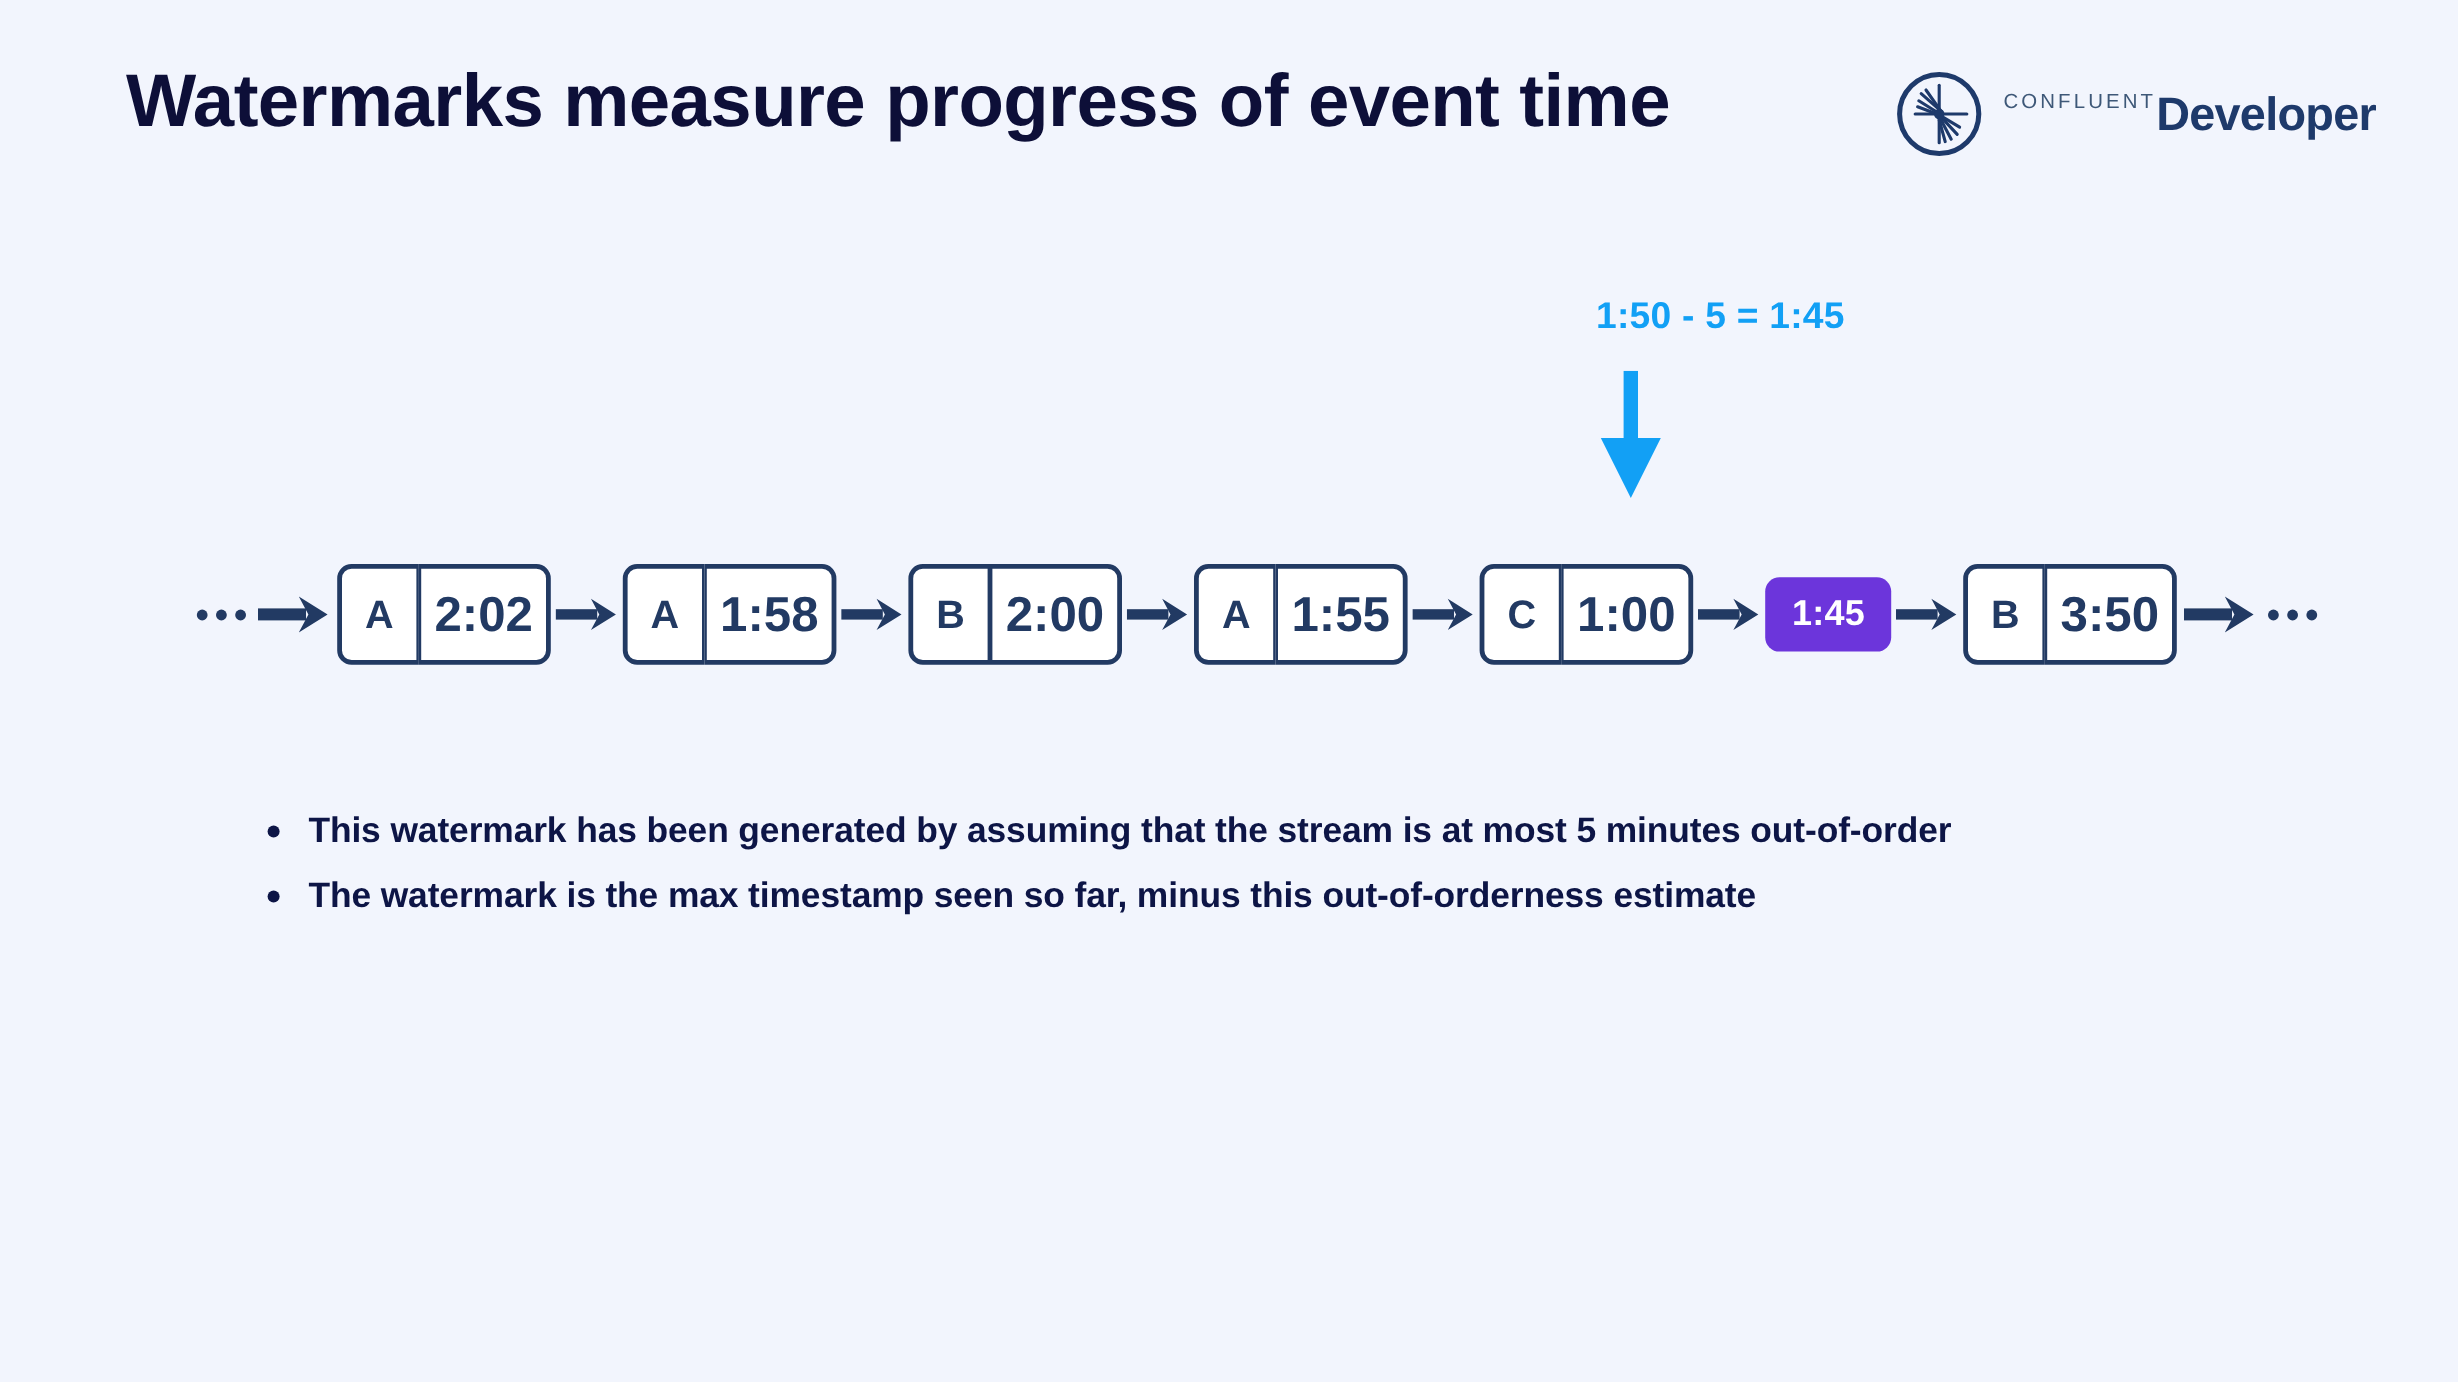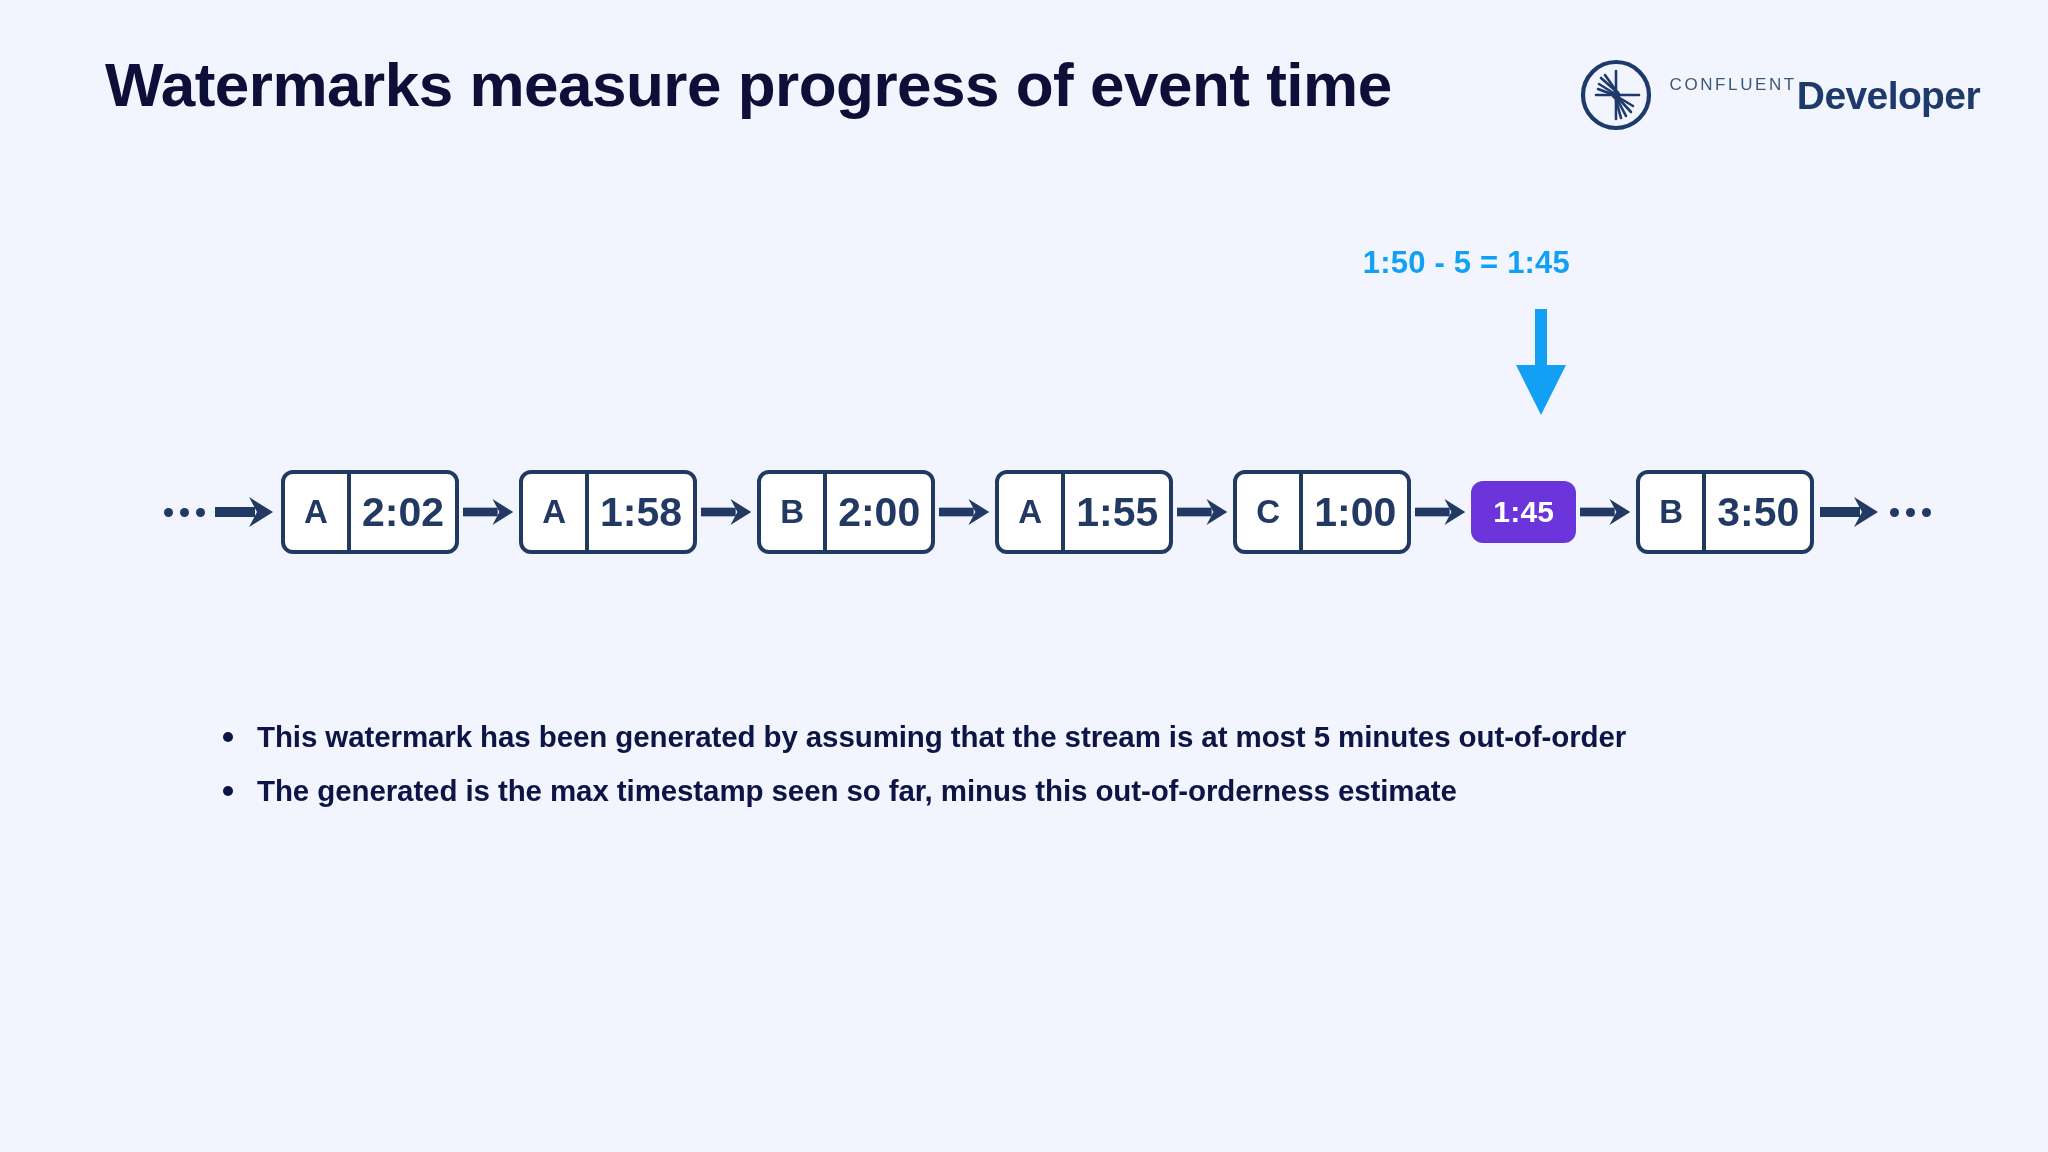--- a/index.html
+++ b/index.html
@@ -72,21 +72,21 @@
   }
 
   
   .annotation {
     position: absolute;
     left: 1330px;
     top: 245px;
     width: 240px;
     display: flex;
     flex-direction: column;
-    align-items: flex-end;
+    align-items: flex-start;
   }
   .annotation-label {
     font-size: 31px;
     font-weight: bold;
     color: #12a0f5;
     white-space: nowrap;
     letter-spacing: 0.2px;
   }
   .annotation-arrow {
     margin-top: 28px;
@@ -173,21 +173,20 @@
     letter-spacing: 0.2px;
   }
 
   
   .bullets {
     position: absolute;
     left: 214px;
     top: 672px;
     width: 1660px;
     list-style: none;
-    margin-top: 44px;
   }
   .bullet {
     position: relative;
     padding-left: 43px;
     margin-bottom: 12px;
     font-size: 29.5px;
     font-weight: bold;
     color: #0d1546;
     line-height: 1.42;
     letter-spacing: -0.1px;
@@ -344,14 +343,14 @@
 
   <span class="ellipsis">
     <span></span>
       <span></span>
       <span></span>
   </span>
 </div>
 
 <ul class="bullets">
   <li class="bullet">This watermark has been generated by assuming that the stream is at most 5 minutes out-of-order</li>
-  <li class="bullet">The generated is the max timestamp seen so far, minus this out-of-orderness estimate</li>
+  <li class="bullet">The watermark is the max timestamp seen so far, minus this out-of-orderness estimate</li>
 </ul>
 
 </body></html>

